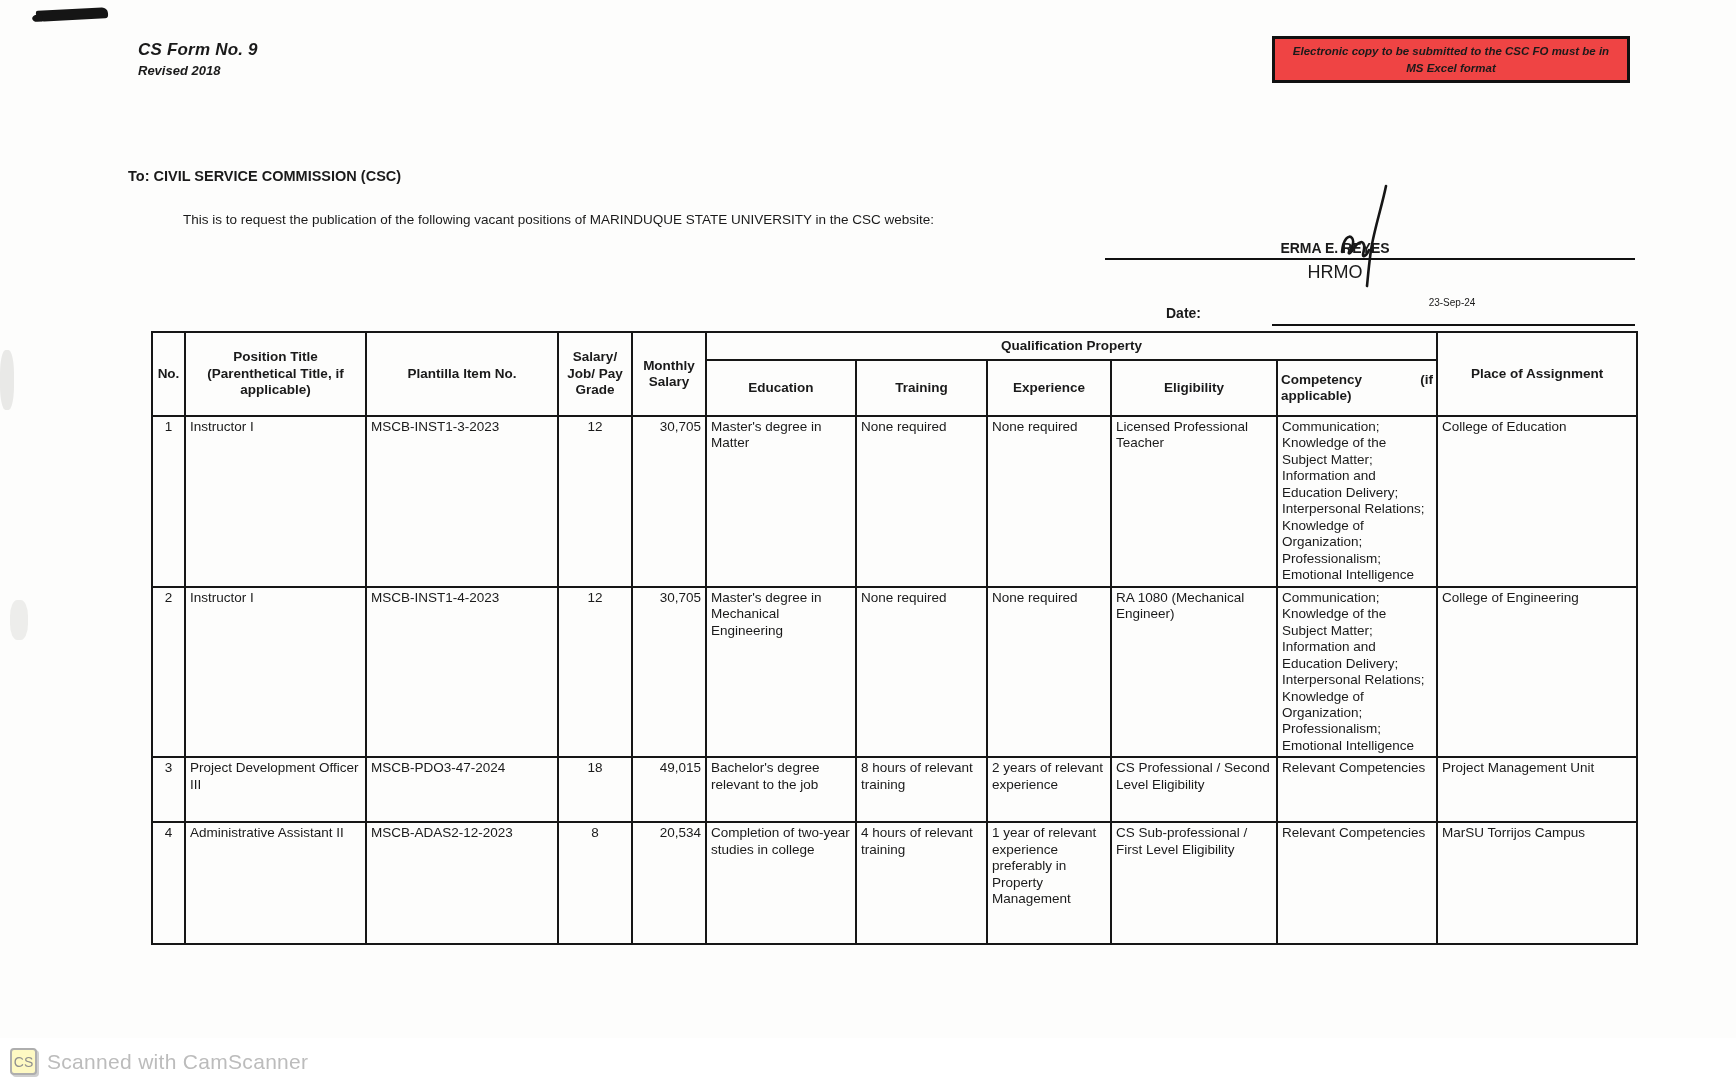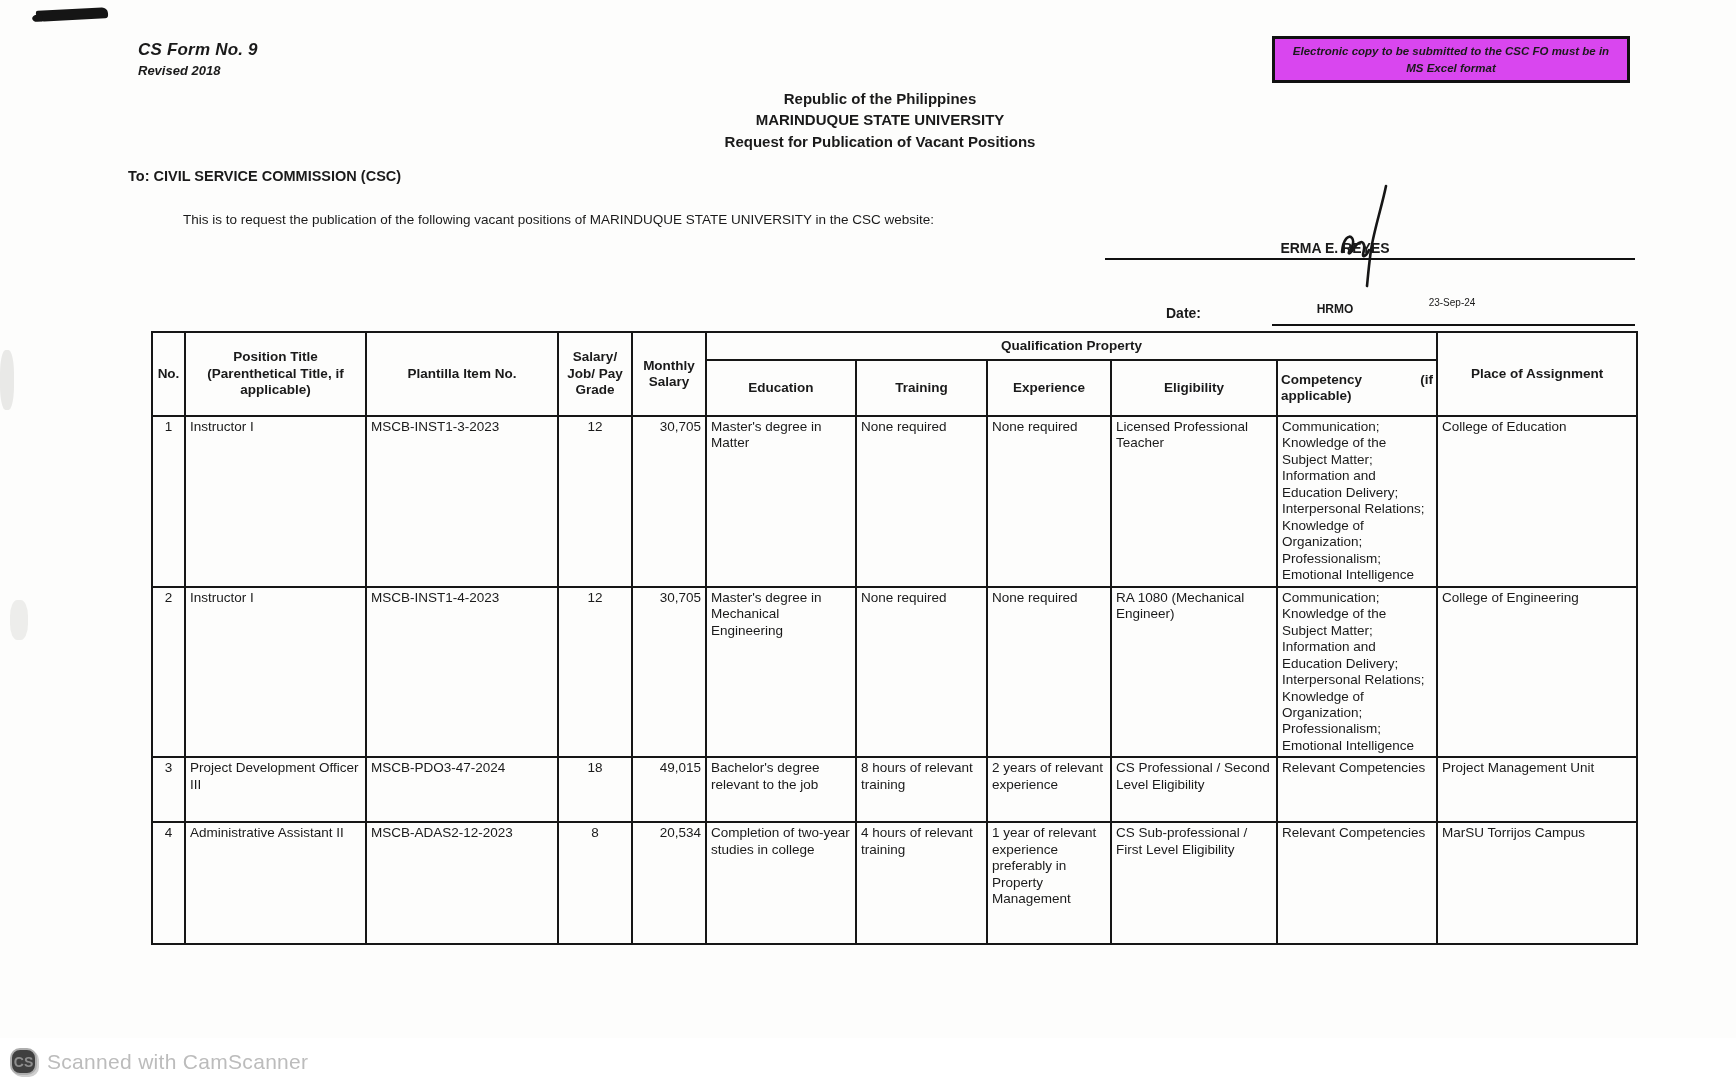--- a/index.html
+++ b/index.html
@@ -25,30 +25,30 @@
     content:""; position:absolute; left:-4px; top:4px; width:10px; height:7px;
     background:#151515; border-radius: 50% 0 0 50%;
   }
   .form-no { position: absolute; left: 138px; top: 40px; font-style: italic; }
   .form-no .l1 { font-size: 17px; font-weight: 600; letter-spacing: .2px; }
   .form-no .l2 { font-size: 13px; font-weight: 700; margin-top: 3px; }
   .notice-box {
     position: absolute; left: 1272px; top: 36px; width: 358px;
     border: 3px solid #111; padding: 4px 14px;
     font-size: 11.5px; font-weight: 700; font-style: italic;
-    text-align: center; line-height: 1.45; background: #d946ef;
+    text-align: center; line-height: 1.45; background: #ef4444;
   }
   .title-block { position: absolute; left: 380px; top: 88px; width: 1000px; text-align: center; }
   .title-block div { font-weight: 700; font-size: 15px; line-height: 1.42; }
   .to-line { position: absolute; left: 128px; top: 168px; font-weight: 700; font-size: 14.5px; }
   .body-line { position: absolute; left: 183px; top: 212px; font-size: 13.5px; width: 1100px; }
 
   .sig-line { position: absolute; left: 1105px; top: 258px; width: 530px; height: 2px; background: #111; }
   .sig-name { position: absolute; left: 1170px; top: 240px; width: 330px; text-align: center; font-weight: 700; font-size: 14px; }
-  .sig-title { position: absolute; left: 1170px; top: 262px; width: 330px; text-align: center; font-weight: 700; font-size: 12px; margin-top: 40px; }
+  .sig-title { position: absolute; left: 1170px; top: 262px; width: 330px; text-align: center; font-weight: 400; font-size: 18px; }
   .sig-svg { position: absolute; left: 1320px; top: 180px; }
 
   .date-label { position: absolute; left: 1166px; top: 305px; font-weight: 700; font-size: 14px; }
   .date-value { position: absolute; left: 1272px; top: 297px; width: 360px; text-align: center; font-weight: 400; font-size: 10px; }
   .date-line  { position: absolute; left: 1272px; top: 324px; width: 363px; height: 2px; background: #111; }
 
   table.main {
     position: absolute; left: 151px; top: 331px;
     border-collapse: collapse; table-layout: fixed;
     width: 1485px; background: #fdfdfc;
@@ -72,48 +72,43 @@
   .row-2 td { height: 141px; }
   .row-3 td { height: 65px; }
   .row-4 td { height: 122px; }
 
   .smudge1 { position: absolute; left: 0; top: 350px; width: 14px; height: 60px; background: #e9e9e7; border-radius: 40%; }
   .smudge2 { position: absolute; left: 10px; top: 600px; width: 18px; height: 40px; background: #ededeb; border-radius: 40%; }
 
   .footer-strip { position: absolute; left: 0; top: 1038px; width: 100%; height: 47px; background: #ffffff; }
   .watermark { position: absolute; left: 10px; top: 1048px; display: flex; align-items: center; gap: 10px; }
   .cs-badge {
-    width: 27px; height: 27px; border: 2.5px solid #aeaeae; border-radius: 10px;
-    color: #8f8f8f; font-weight: 700; font-size: 14px;
+    width: 27px; height: 27px; border: 2.5px solid #aeaeae; border-radius: 4px;
+    color: #8f8f8f; font-weight: 400; font-size: 14px;
     display: flex; align-items: center; justify-content: center;
-    box-shadow: 2px 2px 0 #cfcfcf; background: #404040;
+    box-shadow: 2px 2px 0 #cfcfcf; background: #fef9c3;
   }
   .wm-text { color: #bcbcbc; font-size: 21px; letter-spacing: .3px; }
 </style>
 </head>
 <body>
 
 <div class="page">
 
   <div class="pen-mark"></div>
   <div class="smudge1"></div>
   <div class="smudge2"></div>
 
   <div class="form-no">
     <div class="l1">CS Form No. 9</div>
     <div class="l2">Revised 2018</div>
   </div>
 
   <div class="notice-box">Electronic copy to be submitted to the CSC FO  must be in MS Excel format</div>
 
-  <div class="title-block">
-    <div>Republic of the Philippines</div>
-    <div>MARINDUQUE STATE UNIVERSITY</div>
-    <div>Request for Publication of Vacant Positions</div>
-  </div>
 
   <div class="to-line">To: CIVIL SERVICE COMMISSION (CSC)</div>
 
   <div class="body-line">This is to request the publication of the following vacant positions of MARINDUQUE STATE UNIVERSITY in the CSC website:</div>
 
   <svg class="sig-svg" width="90" height="110" viewBox="0 0 90 110">
     <path d="M22,72 c1,-13 7,-18 10,-14 c3,4 -1,11 -3,14 c-1,3 2,1 5,-4 c4,-6 9,-8 10,-3 c1,3 -1,8 -1,10 c0,3 4,0 6,-5" fill="none" stroke="#161616" stroke-width="2.6" stroke-linecap="round"></path>
     <path d="M66,6 c-4,20 -12,44 -15,64 c-2,14 -3,26 -4,36" fill="none" stroke="#161616" stroke-width="2.6" stroke-linecap="round"></path>
   </svg>
   <div class="sig-name">ERMA E. REYES</div>

